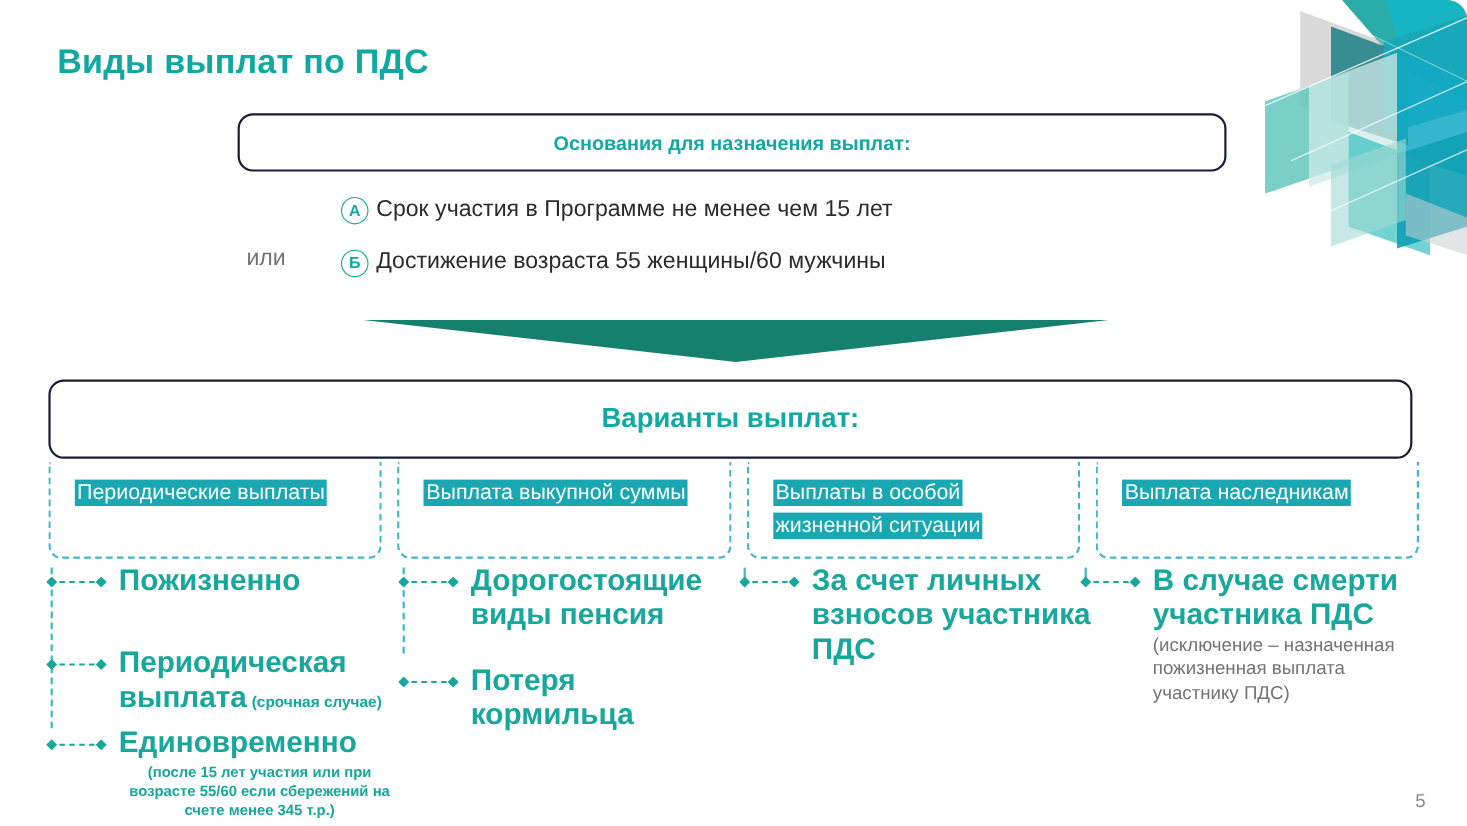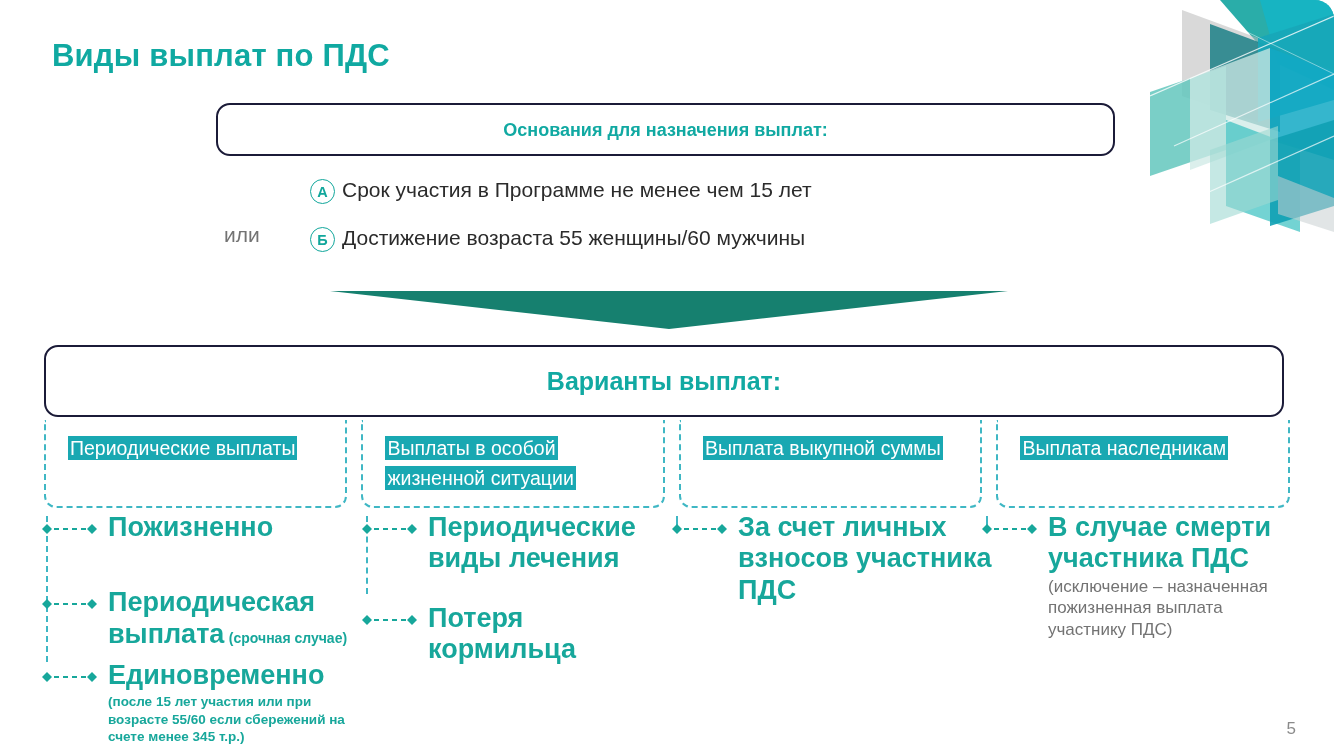--- a/index.html
+++ b/index.html
@@ -188,26 +188,26 @@
   </div>
 
   <div class="outline-box box-variants">
     <div class="box-heading">Варианты выплат:</div>
   </div>
 
   <div class="columns">
     <div class="col-head c1">
       <div class="hl-wrap"><span class="hl">Периодические выплаты</span></div>
     </div>
+    <div class="col-head c3">
+      <div class="hl-wrap"><span class="hl">Выплата выкупной суммы</span></div>
+    </div>
     <div class="col-head c2">
       <div class="hl-wrap"><span class="hl">Выплаты в особой жизненной ситуации</span></div>
     </div>
-    <div class="col-head c3">
-      <div class="hl-wrap"><span class="hl">Выплата выкупной суммы</span></div>
-    </div>
     <div class="col-head c4">
       <div class="hl-wrap"><span class="hl">Выплата наследникам</span></div>
     </div>
   </div>
 
   <div class="lists">
 
     <div class="list-col lc1">
       <div class="vline" style="height:146px;"></div>
 
@@ -236,36 +236,36 @@
 
       <div class="bullet">
         <span class="connector">
           <svg width="56" height="10" viewBox="0 0 56 10">
               <polygon points="5,0 10,5 5,10 0,5" fill="#17A79B"></polygon>
               <line x1="12" y1="5" x2="44" y2="5" stroke="#17A79B" stroke-width="1.8" stroke-dasharray="5,4"></line>
               <polygon points="50,0 55,5 50,10 45,5" fill="#17A79B"></polygon>
             </svg>
         </span>
         <span class="b-main">Единовременно</span>
-        <div class="b-note" style="padding-left:0;">(после 15 лет участия или при  возрасте 55/60 если сбережений на счете менее 345 т.р.)</div>
+        <div class="b-note" style="padding-left:0;text-align:center;">(после 15 лет участия или при  возрасте 55/60 если сбережений на счете менее 345 т.р.)</div>
       </div>
     </div>
 
     <div class="list-col lc2">
       <div class="vline" style="height:78px;"></div>
 
       <div class="bullet" style="margin-bottom:28px;">
         <span class="connector">
           <svg width="56" height="10" viewBox="0 0 56 10">
               <polygon points="5,0 10,5 5,10 0,5" fill="#17A79B"></polygon>
               <line x1="12" y1="5" x2="44" y2="5" stroke="#17A79B" stroke-width="1.8" stroke-dasharray="5,4"></line>
               <polygon points="50,0 55,5 50,10 45,5" fill="#17A79B"></polygon>
             </svg>
         </span>
-        <span class="b-main">Периодические виды лечения</span>
+        <span class="b-main">Дорогостоящие виды пенсия</span>
       </div>
 
       <div class="bullet">
         <span class="connector">
           <svg width="56" height="10" viewBox="0 0 56 10">
               <polygon points="5,0 10,5 5,10 0,5" fill="#17A79B"></polygon>
               <line x1="12" y1="5" x2="44" y2="5" stroke="#17A79B" stroke-width="1.8" stroke-dasharray="5,4"></line>
               <polygon points="50,0 55,5 50,10 45,5" fill="#17A79B"></polygon>
             </svg>
         </span>

